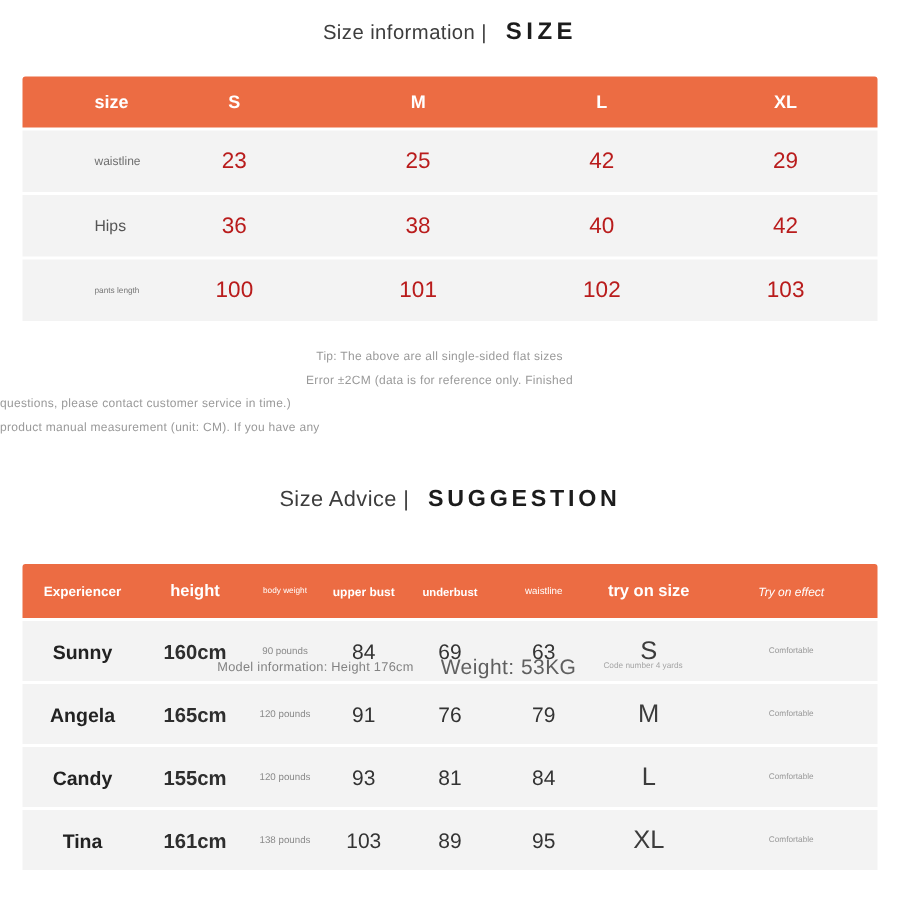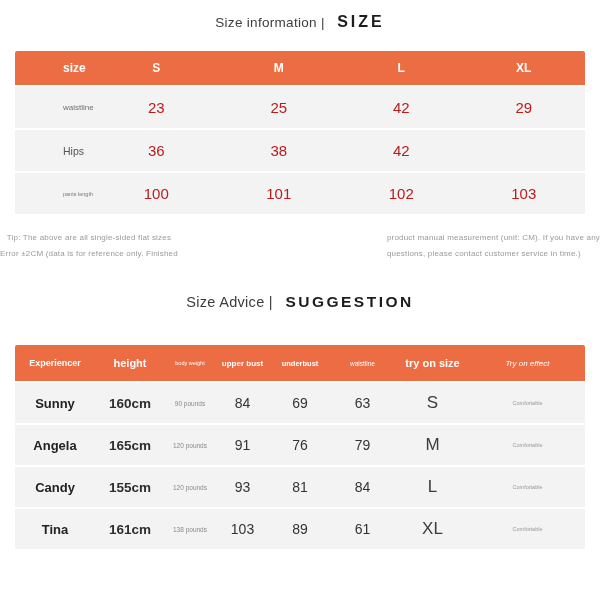--- a/index.html
+++ b/index.html
@@ -32,22 +32,22 @@
   #size-table .c { text-align:center; }
   #size-table .c0 { text-align:left; padding-left:48px; white-space:nowrap; }
   #size-table .hdr .c0 { font-size:9px; font-weight:bold; }
   #size-table .hdr .c { font-size:12px; font-weight:bold; }
   #size-table .body-row .c { font-size:15px; color:#b91c1c; }
   #size-table .r0 .c0 { font-size:8px; color:#6f6f6f; }
   #size-table .r1 .c0 { font-size:10.5px; color:#555; }
   #size-table .r2 .c0 { font-size:5.5px; color:#777; }
 
   
-  #tip { margin-top:16px; display:flex; justify-content:space-between;
-    font-size:8px; color:#9a9a9a; line-height:1.95; letter-spacing:.2px; }
+  #tip { margin-top:16px; display:flex; justify-content:center;
+    font-size:8px; color:#9a9a9a; line-height:1.95; letter-spacing:.2px;flex-direction:column; }
   #tip .tip-left { text-align:center; margin-right:14px; }
   #tip .tip-right { text-align:left; }
 
   
   #advice-table { margin-top:34px; }
   #advice-table .trow { grid-template-columns:80px 70px 50px 55px 60px 65px 75px 1fr; }
   #advice-table .hdr { height:36px; border-radius:2px 2px 0 0; }
   #advice-table .body-row { height:40px; }
   #advice-table .c { text-align:center; white-space:nowrap; }
   #advice-table .hdr .h0 { font-size:9px;  font-weight:bold; }
@@ -96,39 +96,40 @@
       <div class="c c0">waistline</div>
       <div class="c">23</div>
       <div class="c">25</div>
       <div class="c">42</div>
       <div class="c">29</div>
     </div>
     <div class="trow body-row r1">
       <div class="c c0">Hips</div>
       <div class="c">36</div>
       <div class="c">38</div>
+      <div class="c">40</div>
       <div class="c">42</div>
     </div>
     <div class="trow body-row r2">
       <div class="c c0">pants length</div>
       <div class="c">100</div>
       <div class="c">101</div>
       <div class="c">102</div>
       <div class="c">103</div>
     </div>
   </div>
 
   <div id="tip">
     <div class="tip-left">
       <div>Tip: The above are all single-sided flat sizes</div>
       <div>Error ±2CM (data is for reference only. Finished</div>
     </div>
     <div class="tip-right">
+      <div>questions, please contact customer service in time.)</div>
       <div>product manual measurement (unit: CM). If you have any</div>
-      <div>questions, please contact customer service in time.)</div>
     </div>
   </div>
 
   <div class="sec-title" id="title2">
     <span class="plain">Size Advice |</span>
     <span class="strong">SUGGESTION</span>
   </div>
 
   <div class="tbl" id="advice-table">
     <div class="trow hdr">
@@ -170,20 +171,25 @@
       <div class="c d5">84</div>
       <div class="c d6">L</div>
       <div class="c d7">Comfortable</div>
     </div>
     <div class="trow body-row">
       <div class="c d0">Tina</div>
       <div class="c d1">161cm</div>
       <div class="c d2">138 pounds</div>
       <div class="c d3">103</div>
       <div class="c d4">89</div>
-      <div class="c d5">61</div>
+      <div class="c d5">95</div>
       <div class="c d6">XL</div>
       <div class="c d7">Comfortable</div>
     </div>
   </div>
 
+  <div id="footer">
+    <span class="model">Model information: Height 176cm</span>
+    <span class="weight">Weight: 53KG</span>
+    <span class="code">Code number 4 yards</span>
+  </div>
 
 </div>
 
 </body></html>

